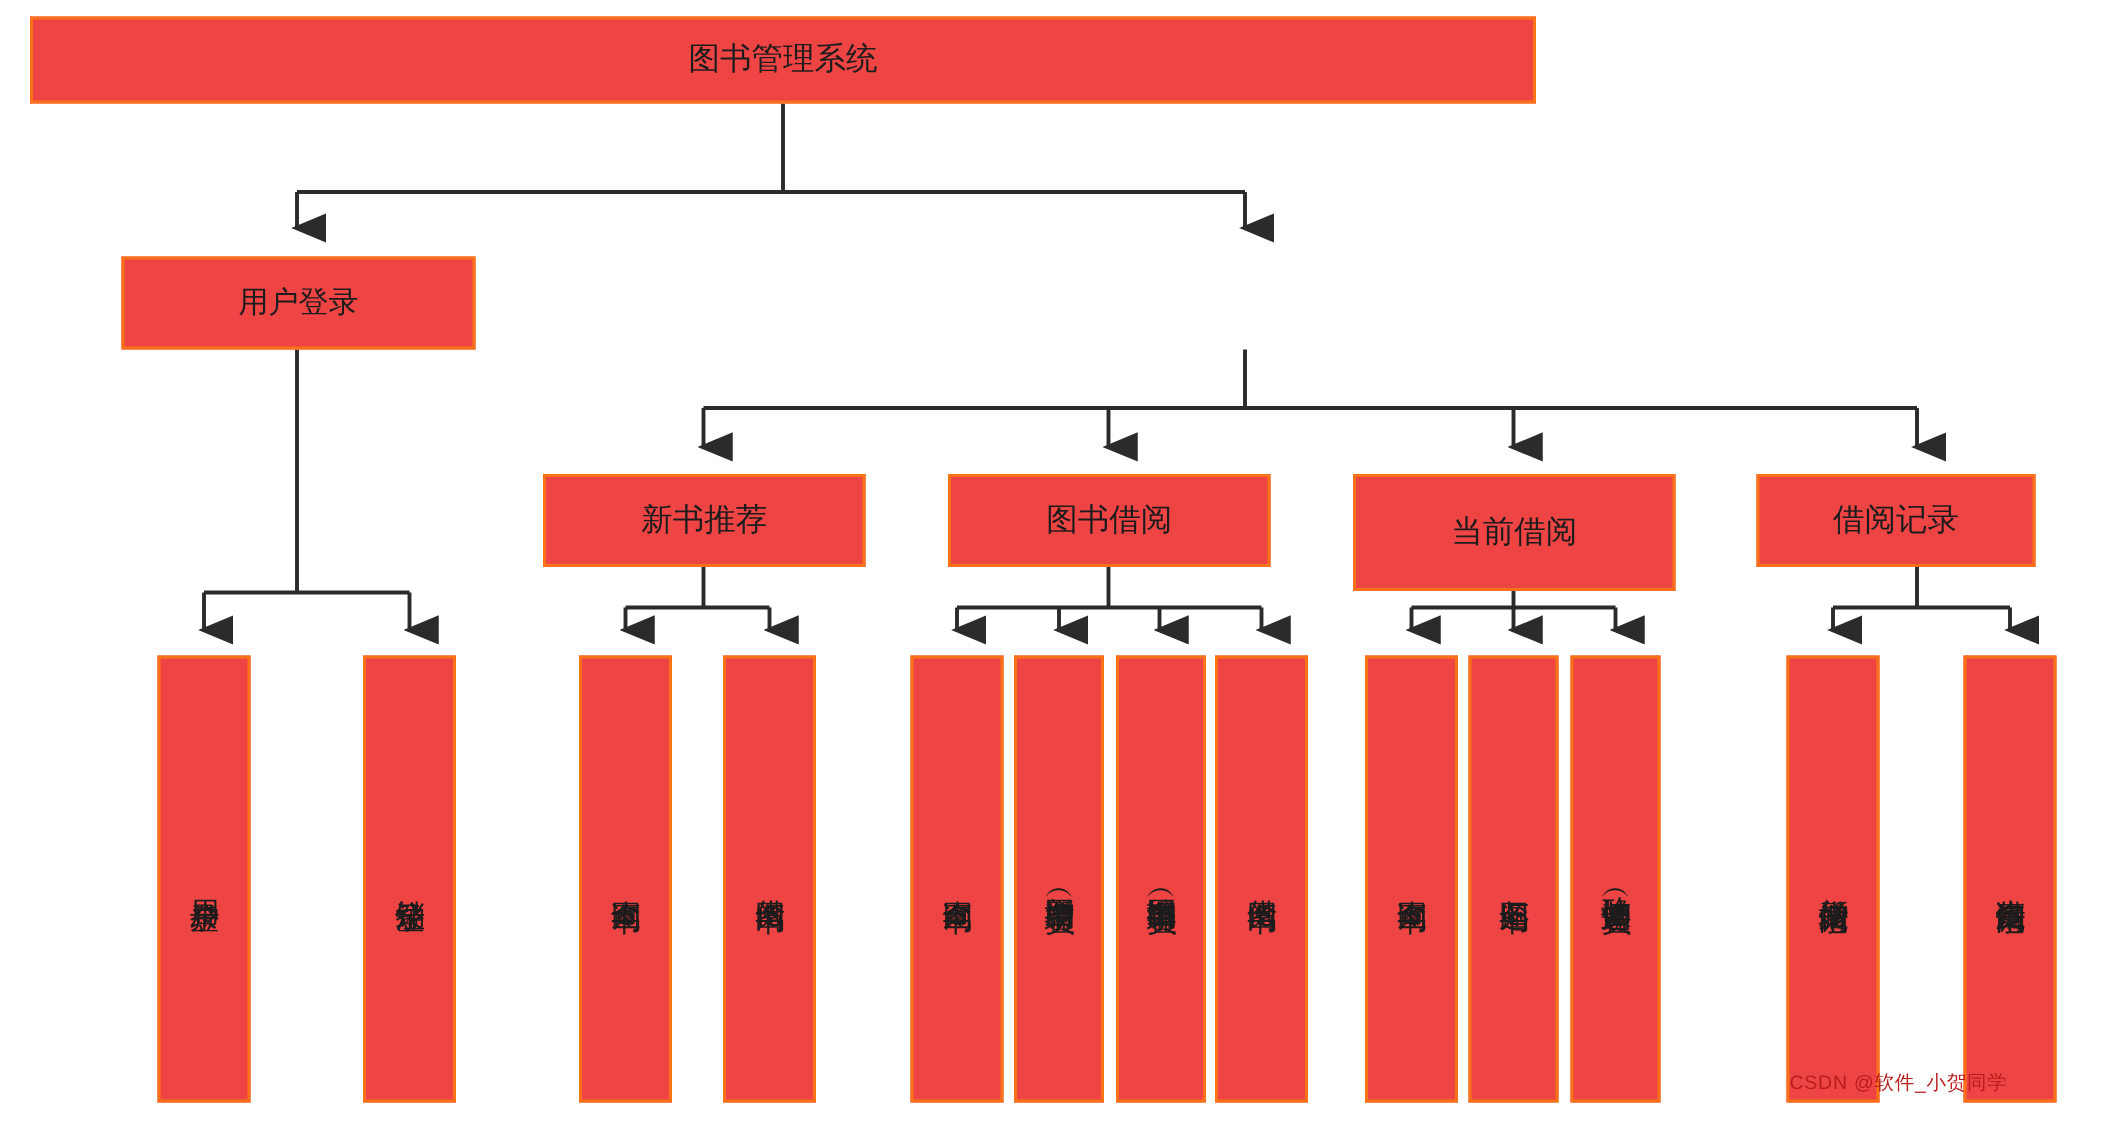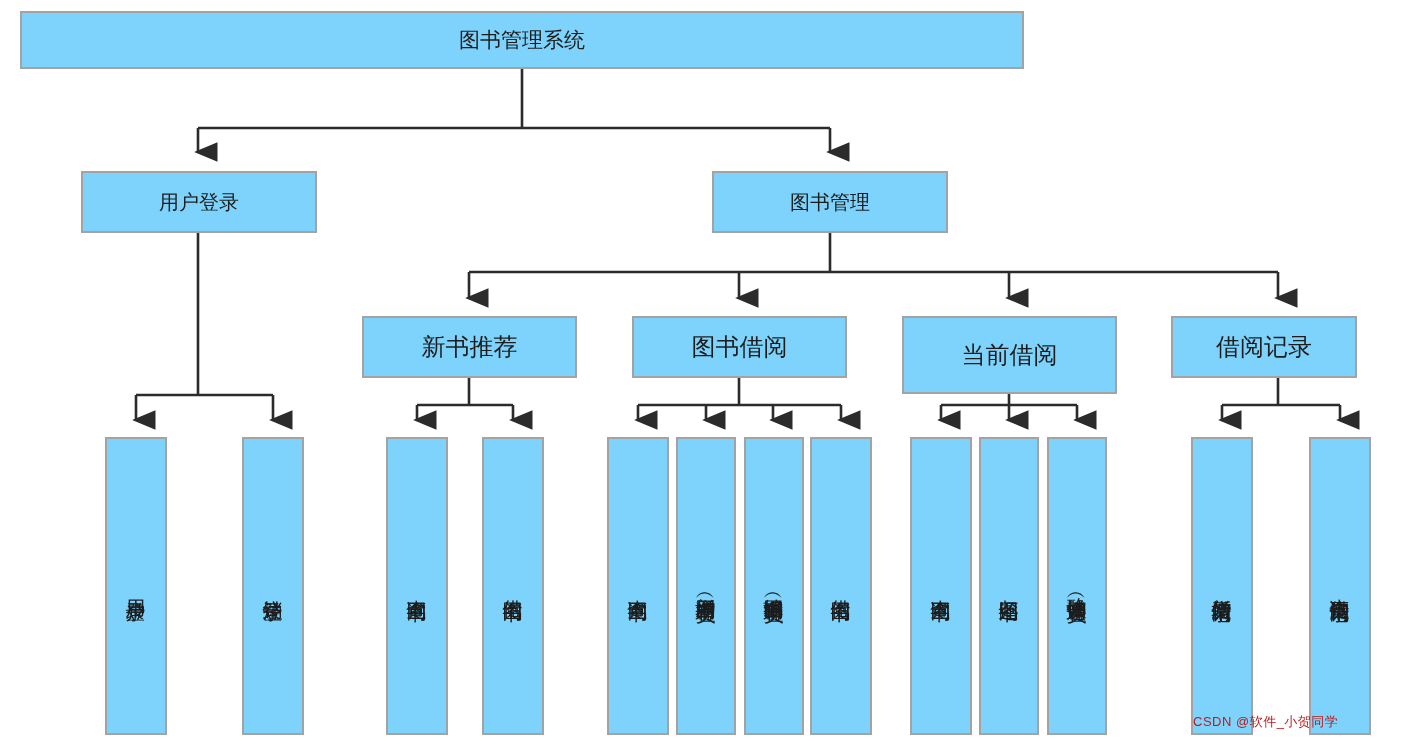--- a/index.html
+++ b/index.html
@@ -3,27 +3,27 @@
 <meta charset="utf-8">
 <style>
   html,body{margin:0;padding:0;background:#ffffff;}
   body{
     width:1405px;height:747px;overflow:hidden;
     font-family:"Liberation Sans","DejaVu Sans",sans-serif;
     position:relative;
   }
   #canvas{position:absolute;left:0;top:0;width:1405px;height:747px;}
 
-  .node{position:absolute;box-sizing:border-box;background:#7dd3fc;
-        border:2px solid #a3a3a3;display:flex;align-items:center;justify-content:center;}
+  .node{position:absolute;box-sizing:border-box;background:#ef4444;
+        border:2px solid #f97316;display:flex;align-items:center;justify-content:center;}
   .node .label{color:#1c1c1c;line-height:1.12;text-align:center;white-space:nowrap;}
 
   .lvl0{font-size:21px;}
   .lvl1{font-size:20px;}
-  .lvl2{font-size:24px;justify-content:center;}
+  .lvl2{font-size:21px;justify-content:center;}
 
   
   .leaf .label{
     writing-mode:vertical-rl;
     text-orientation:upright;
     font-size:20px;
     letter-spacing:1px;
     line-height:1;
   }
 
@@ -92,28 +92,25 @@
     </g>
   </svg>
 
   <div class="node lvl0" style="left:20px;top:11px;width:1004px;height:58px;">
     <span class="label">图书管理系统</span>
   </div>
 
   <div class="node lvl1" style="left:81px;top:171px;width:236px;height:62px;">
     <span class="label">用户登录</span>
   </div>
-  <div class="node lvl1" style="left:712px;top:171px;width:236px;height:62px;">
-    <span class="label">图书管理</span>
-  </div>
 
   <div class="node lvl2" style="left:362px;top:316px;width:215px;height:62px;">
     <span class="label">新书推荐</span>
   </div>
-  <div class="node lvl2" style="left:632px;top:316px;width:215px;height:62px;">
+  <div class="node lvl2" style="left:632px;top:316px;width:215px;height:62px;font-family:Liberation Serif, serif;">
     <span class="label">图书借阅</span>
   </div>
   <div class="node lvl2" style="left:902px;top:316px;width:215px;height:78px;">
     <span class="label">当前借阅</span>
   </div>
   <div class="node lvl2" style="left:1171px;top:316px;width:186px;height:62px;">
     <span class="label">借阅记录</span>
   </div>
 
   <div class="node leaf" style="left:105px;top:437px;width:62px;height:298px;">

